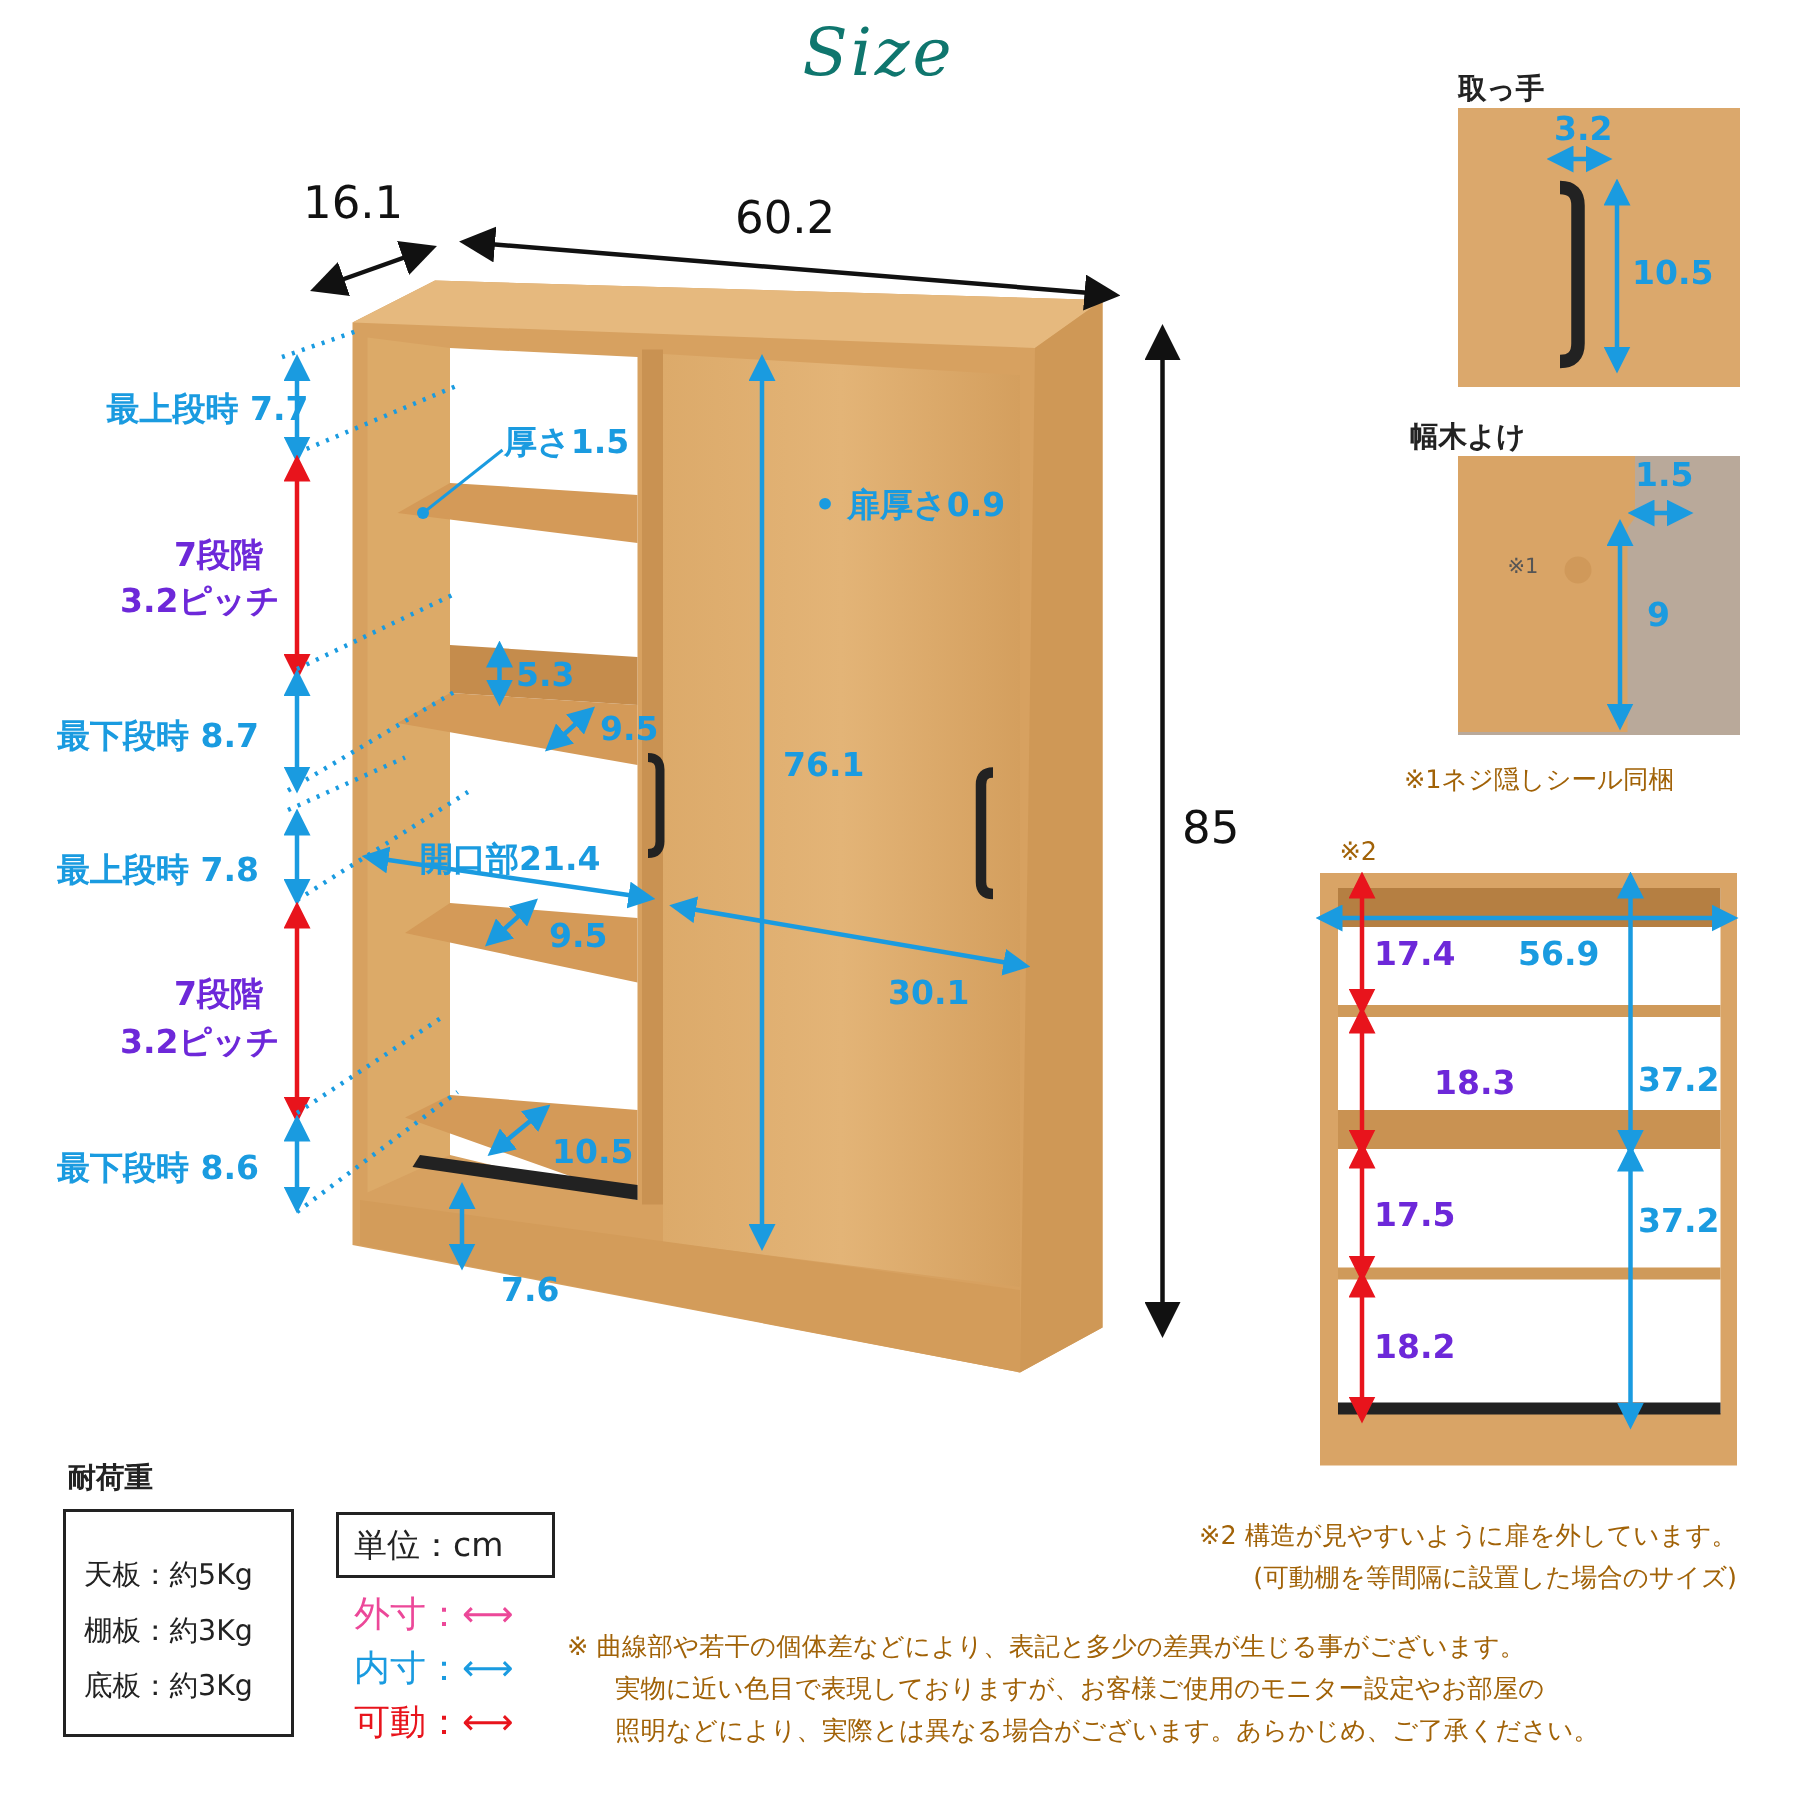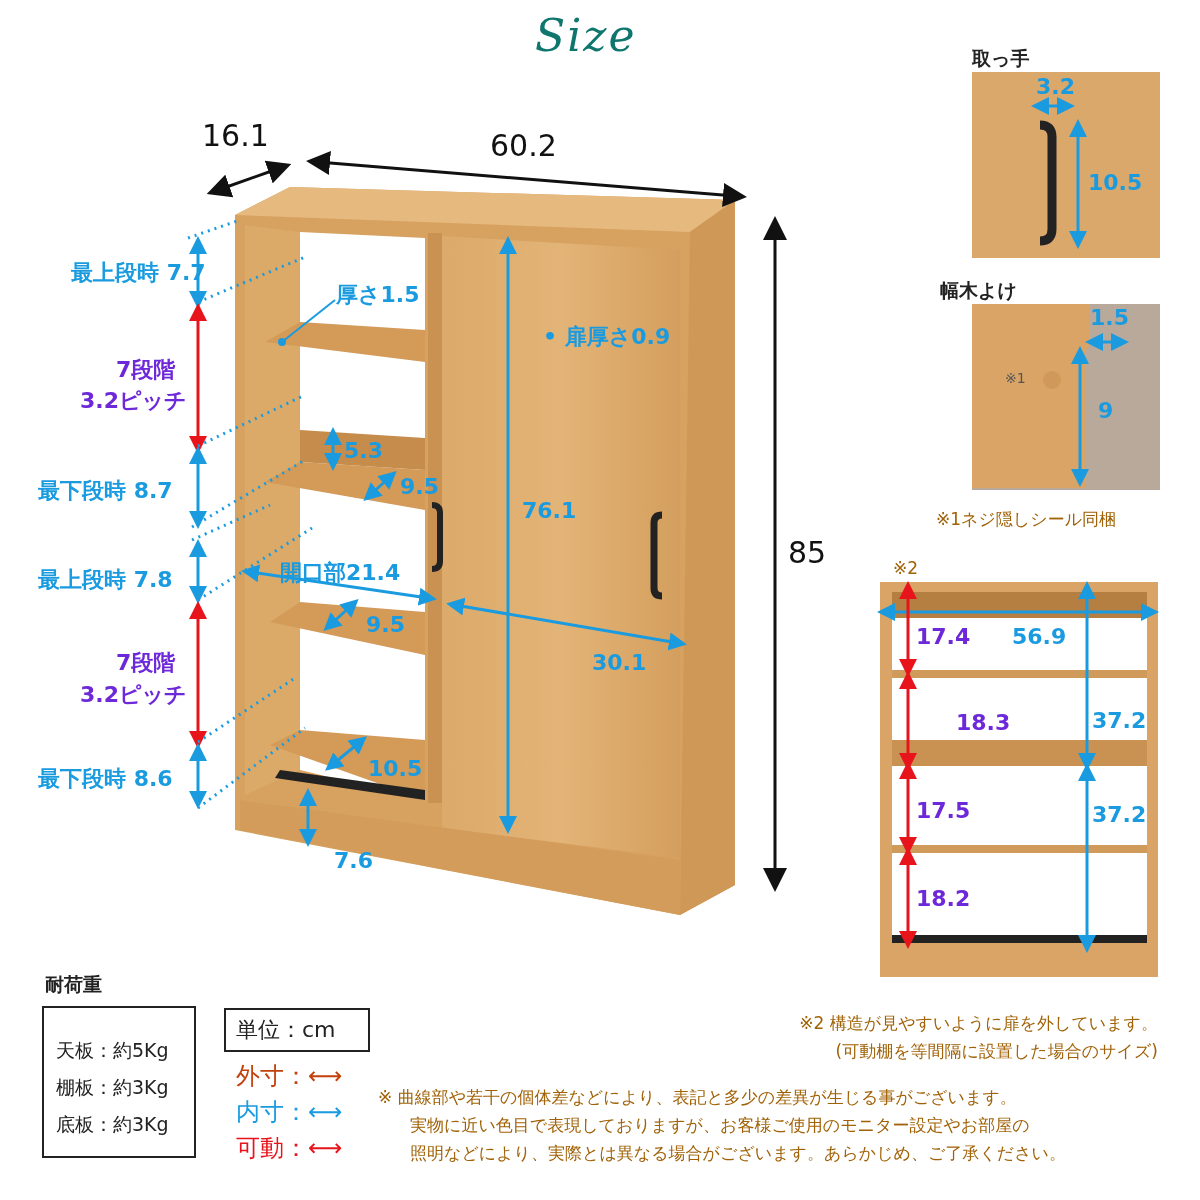--- a/index.html
+++ b/index.html
@@ -174,21 +174,21 @@
     <div>天板：約5Kg</div>
     <div>棚板：約3Kg</div>
     <div>底板：約3Kg</div>
   </div>
 </div>
 
 <div class="abs box" style="left:224px;top:1008px;width:142px;height:40px;">
   <div style="position:absolute;left:10px;top:5px;font-size:22px;color:#222;">単位：cm</div>
 </div>
 <div class="abs" style="left:236px;top:1058px;font-size:24px;line-height:36px;">
-  <div style="color:#c2410c;"><span>外寸：</span><span>⟷</span></div>
+  <div style="color:#ec4899;"><span>外寸：</span><span>⟷</span></div>
   <div style="color:#1a9be0;"><span>内寸：</span><span>⟷</span></div>
   <div style="color:#e8141c;"><span>可動：</span><span>⟷</span></div>
 </div>
 
 <div class="abs note" style="right:42px;top:1012px;">※2 構造が見やすいように扉を外しています。</div>
 <div class="abs note" style="right:42px;top:1040px;">(可動棚を等間隔に設置した場合のサイズ)</div>
 <div class="abs note" style="left:378px;top:1086px;">※ 曲線部や若干の個体差などにより、表記と多少の差異が生じる事がございます。</div>
 <div class="abs note" style="left:410px;top:1114px;">実物に近い色目で表現しておりますが、お客様ご使用のモニター設定やお部屋の</div>
 <div class="abs note" style="left:410px;top:1142px;">照明などにより、実際とは異なる場合がございます。あらかじめ、ご了承ください。</div>
 

